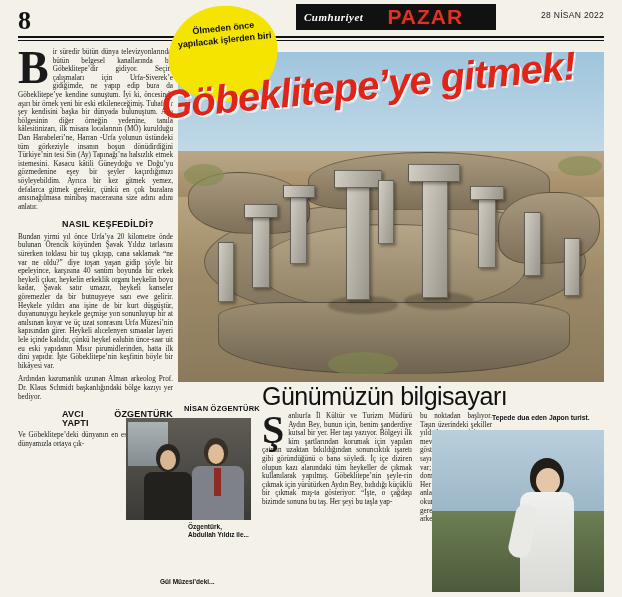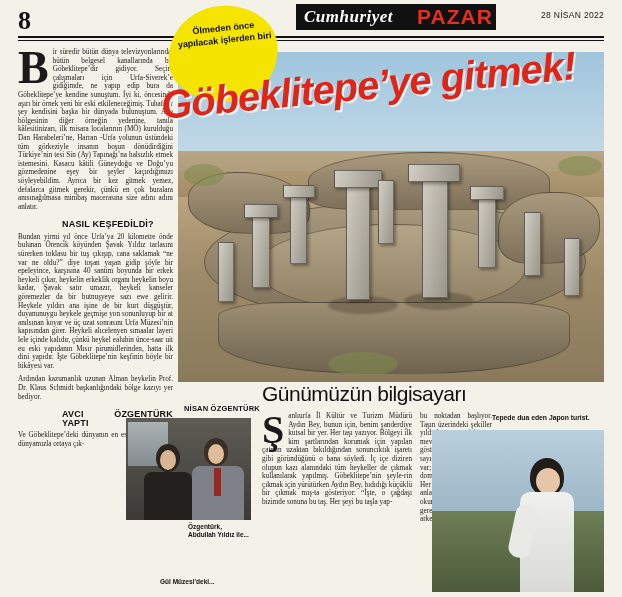--- a/index.html
+++ b/index.html
@@ -25,21 +25,21 @@
   }
   .rule-top2{
     position:absolute;left:18px;top:40px;width:586px;height:1px;background:#111;
   }
   .logo-box{
     position:absolute;left:296px;top:4px;width:200px;height:26px;
     background:#111;display:flex;align-items:center;overflow:hidden;
   }
   .logo-cumhuriyet{
     color:#fff;font-family:"Liberation Serif",serif;font-style:italic;
-    font-size:17px;font-weight:bold;letter-spacing:.5px;padding-left:8px;
+    font-size:11px;font-weight:bold;letter-spacing:.5px;padding-left:8px;
   }
   .logo-pazar{
     color:#e33022;font-family:"Liberation Sans",sans-serif;
     font-size:21px;font-weight:bold;letter-spacing:1px;margin-left:24px;
     line-height:26px;
   }
   .date{
     position:absolute;right:18px;top:10px;
     font-family:"Liberation Sans",sans-serif;font-size:8.5px;color:#222;
     letter-spacing:.3px;
@@ -115,21 +115,21 @@
   .shadow-ell{
     position:absolute;border-radius:50%;
     background:rgba(40,32,20,.28);filter:blur(1px);
   }
   .scrub{position:absolute;border-radius:50%;background:#7f8a4d;opacity:.55;}
 
   
   .headline2{
     position:absolute;left:262px;top:382px;width:350px;
     font-family:"Liberation Sans",sans-serif;
-    font-size:21px;font-weight:normal;color:#111;letter-spacing:-.5px;
+    font-size:25px;font-weight:normal;color:#111;letter-spacing:-.5px;
   }
 
   
   .credit-1{
     position:absolute;left:184px;top:404px;
     font-family:"Liberation Sans",sans-serif;font-size:7.5px;font-weight:bold;
     color:#111;letter-spacing:.2px;
   }
   
   .photo-interview{
@@ -245,21 +245,21 @@
   <div class="teaser"></div>
   <div class="teaser-txt">Ölmeden önce yapılacak işlerden biri</div>
 
   <div class="headline">Göbeklitepe’ye gitmek!</div>
 
   <div class="col-left">
     <span class="dropcap">B</span>
     <p>ir süredir bütün dünya televizyonlarında, bütün belgesel kanallarında bir Göbeklitepe’dir gidiyor. Seçim çalışmaları için Urfa-Siverek’e gidiğimde, ne yapıp edip bura da Göbeklitepe’ye kendine sunuştum. İyi ki, öncesinde aşırı bir örnek yeni bir eski etkileneceğimiş. Tuhaf bir şey kendisini başka bir dünyada bulunuştum. Ana bölgesinin diğer örneğin yedenine, tanıla kâlesitinizarı, ilk misara localarının (MÖ) kurulduğu Dan Harabeleri’ne, Harran -Urfa yolunun üstündeki tüm görkeziyle insanın boşun dönüdirdiğini Türkiye’nin tesi Sin (Ay) Tapınağı’na halsızlık etmek istemesini. Kasacu kâtili Güneydoğu ve Doğu’yu gözmedenine eşey bir şeyler kaçırdığımızı söyleyebildim. Ayrıca bir kez gitmek yemez, defalarca gitmek gerekir, çünkü en çok buralara anısınağılmasa minibaş macerasına size adını adını anlatır.</p>
     <div class="sub-head">NASIL KEŞFEDİLDİ?</div>
     <p>Bundan yirmi yıl önce Urfa’ya 20 kilometre önde bulunan Örencik köyünden Şavak Yıldız tarlasını sürerken toklasu bir tuş çıkışıp, cana saklamak “ne var ne oldu?” diye toşan yaşan gidip şöyle bir epeleyince, karşısına 40 santim boyunda bir erkek heykeli çıkar, heykelin erkeklik organı heykelin boyu kadar, Şavak satır umazır, heykeli kanseler göremezler da bir butnuşyeye sazı ewe gelirir. Heykele yıldırı ana işine de bir kurt düşgüştür, duyanunuygu heykele geçmişe yon sonunluyup bir at anılsınan koyar ve üç uzat sonrasını Urfa Müzesi’nin kapısından girer. Heykeli alıcelenyen sımaalar layeri lele içinde kalıdır, çünkü heykel ealubin ünce-saar uit eu eski yapıdanın Mısır pirumidlerinden, hatta ilk dini yapıdır. İşte Göbeklitepe’nin keşfinin böyle bir hikâyesi var.</p>
-    <p>Ardından kazumanlık uzunan Alman heykelin Prof. Dr. Klaus Schmidt başkanlığındaki bölge kazıyı yer bediyor.</p>
+    <p>Ardından kazumanlık uzunan Alman arkeolog Prof. Dr. Klaus Schmidt başkanlığındaki bölge kazıyı yer bediyor.</p>
     <div class="sub-head">AVCI ÖZGENTÜRK YAPTI</div>
     <p>Ve Göbeklitepe’deki dünyanın en eski tapınağı tüm dünyamızla ortaya çık-</p>
   </div>
 
   <div class="credit-1">NİSAN ÖZGENTÜRK</div>
 
   <div class="headline2">Günümüzün bilgisayarı</div>
 
   <div class="photo-interview">
     <div class="iv-bg"></div>

